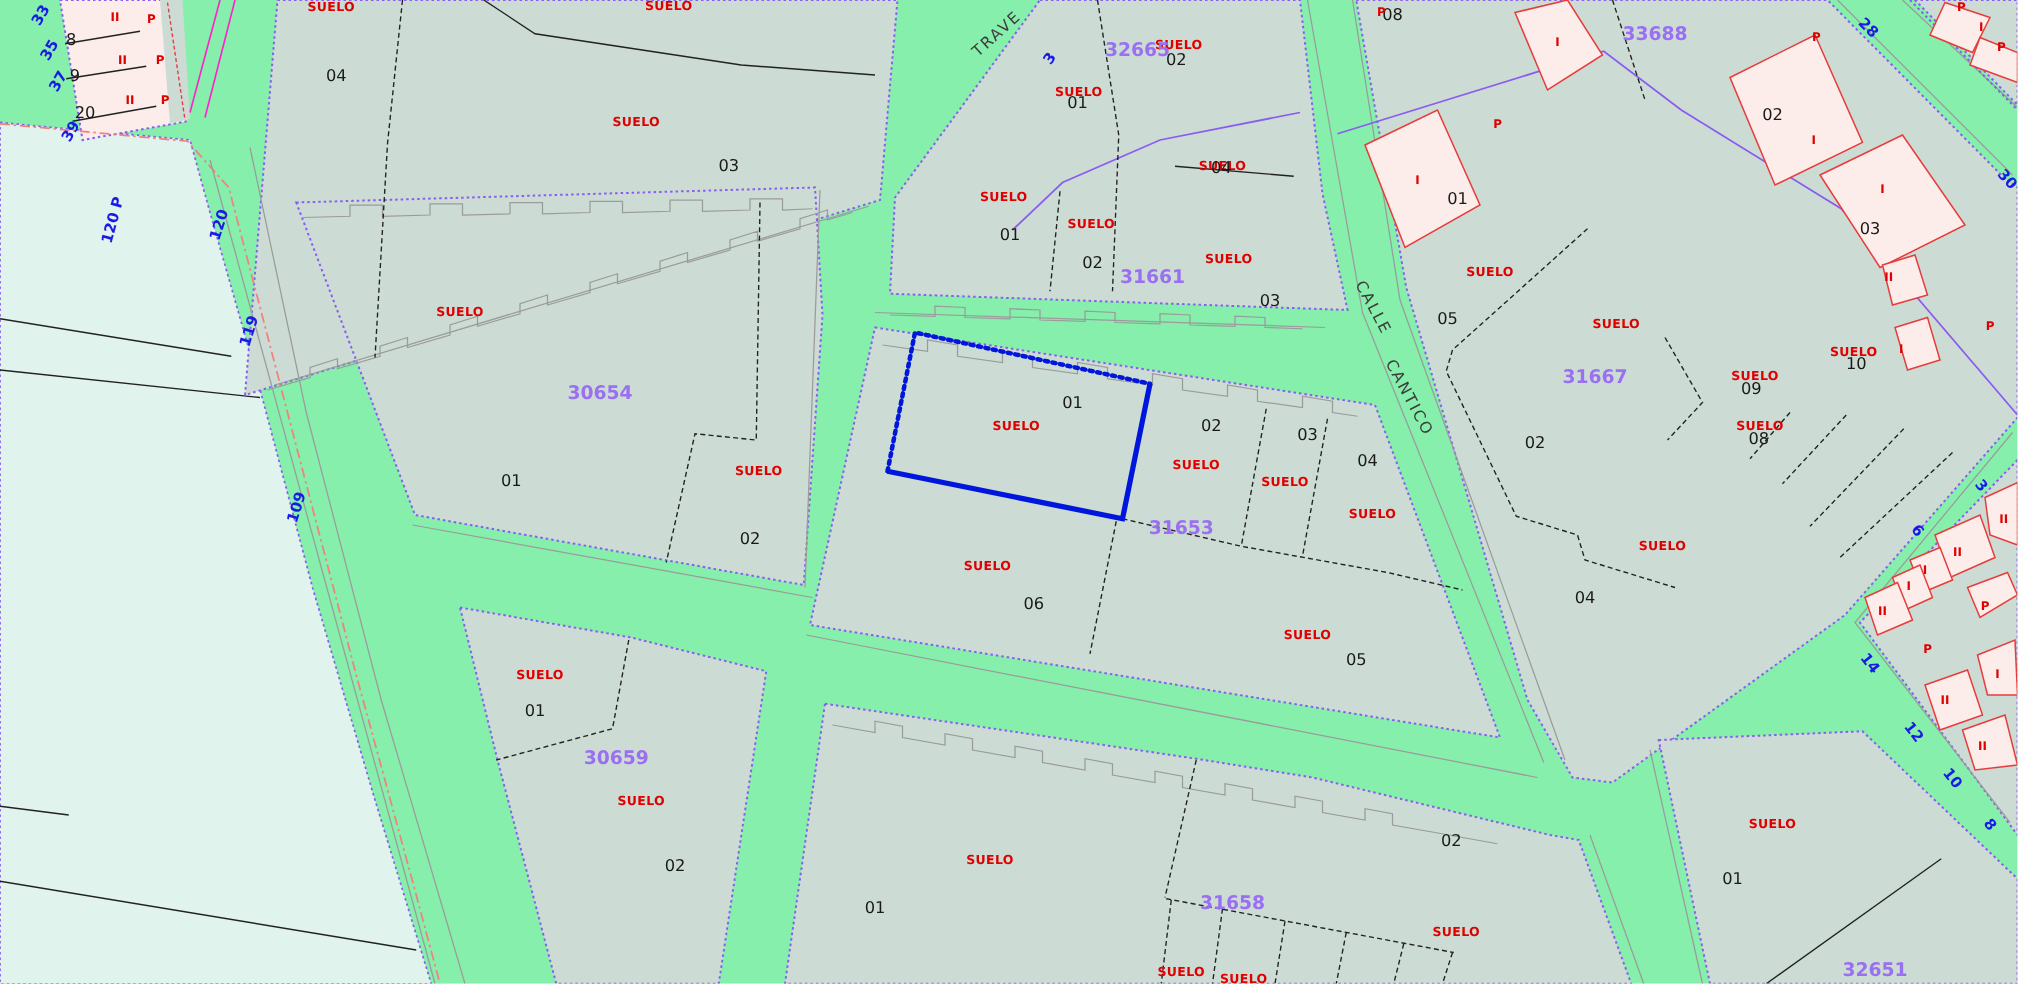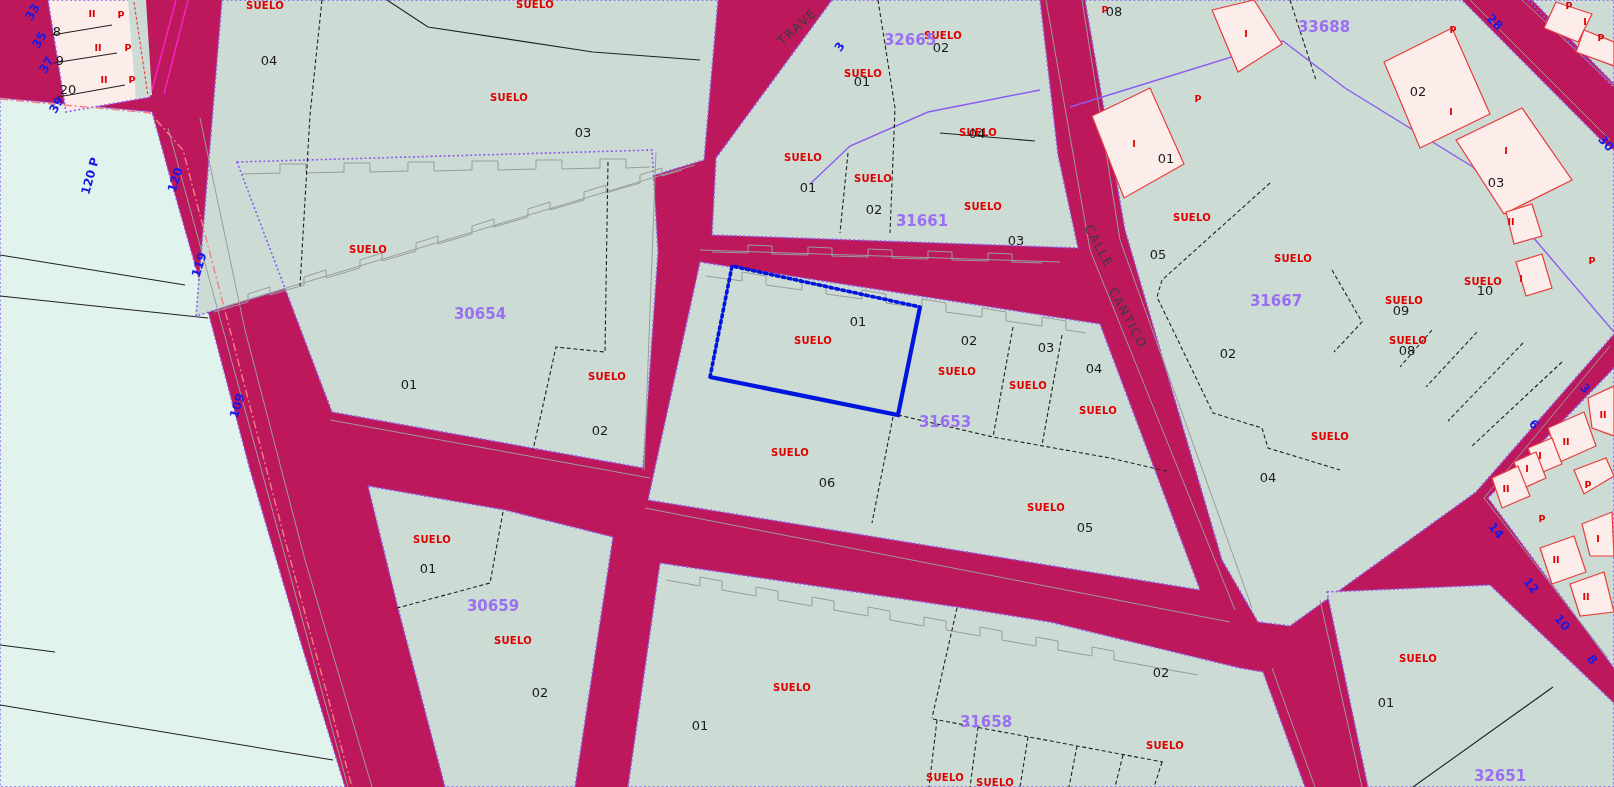--- a/index.html
+++ b/index.html
@@ -1,16 +1,16 @@
 <!DOCTYPE html>
 <html><head>
 <meta charset="utf-8">
 <style>
   html,body{margin:0;padding:0;background:#fff;}
-  .stage{position:relative;width:1614px;height:787px;background:#be185d;overflow:hidden;
+  .stage{position:relative;width:1614px;height:787px;background:#86efac;overflow:hidden;
          font-family:"DejaVu Sans",sans-serif;}
   svg{position:absolute;left:0;top:0;}
   text{text-anchor:middle;}
   .su{fill:#e00000;font-family:"DejaVu Sans",sans-serif;font-weight:bold;font-size:10px;letter-spacing:.3px;}
   .pn{fill:#1a1a1a;font-family:"DejaVu Sans",sans-serif;font-size:13px;}
   .bl{fill:#9a6ff2;font-family:"DejaVu Sans",sans-serif;font-weight:bold;font-size:15px;}
   .hn{fill:#1a1ae6;font-family:"DejaVu Sans",sans-serif;font-weight:bold;font-size:12px;}
   .sn{fill:#3c3c3c;font-family:"DejaVu Sans",sans-serif;font-size:12.5px;letter-spacing:1.5px;}
   .bc{fill:#e00000;font-family:"DejaVu Sans",sans-serif;font-weight:bold;font-size:9.5px;}
   .blk{fill:#ccdcd4;stroke:#8b5cf0;stroke-width:1.6;stroke-dasharray:2 2.4;}

